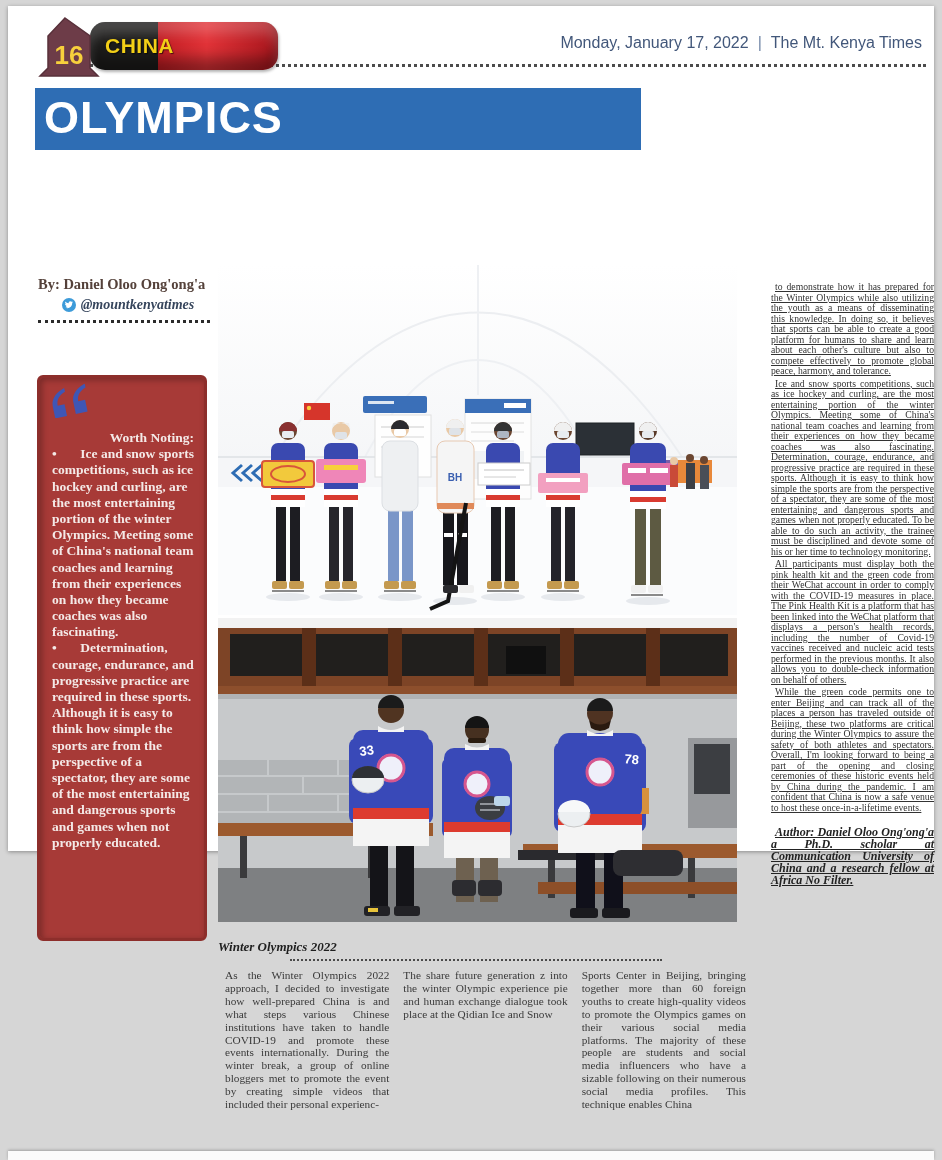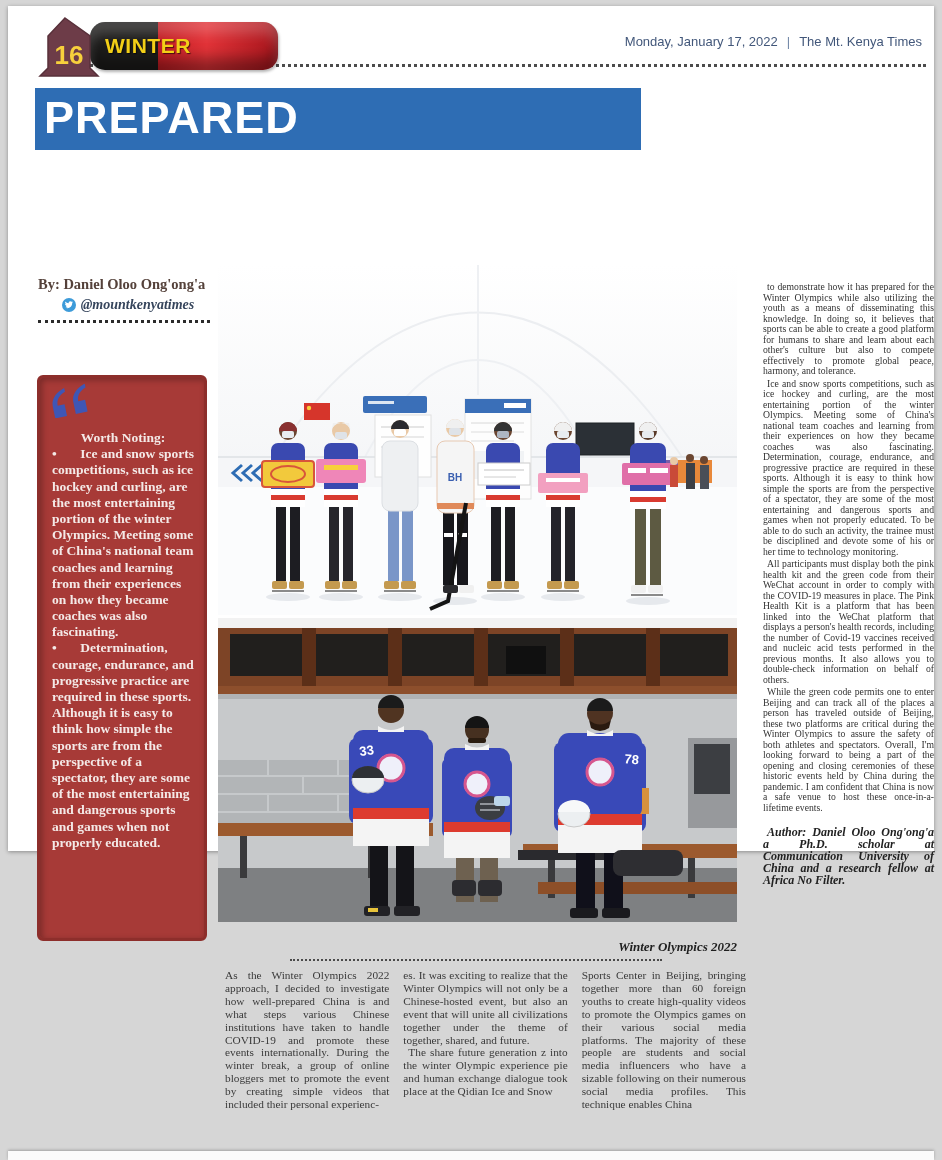--- a/index.html
+++ b/index.html
@@ -15,21 +15,21 @@
   .badge16{position:absolute;left:30px;top:10px;width:62px;height:62px;z-index:3;}
   .badge16 svg{display:block;}
   .winter-pill{position:absolute;left:82px;top:16px;width:188px;height:48px;z-index:2;
       border-radius:15px;
       background:linear-gradient(90deg,#1d1c1b 0%,#1d1c1b 36%,#c11d23 36%,#e23338 62%,#a8161d 100%);
       box-shadow:inset 0 12px 12px rgba(255,255,255,.20), inset 0 -12px 14px rgba(0,0,0,.38), 1px 2px 3px rgba(0,0,0,.3);}
   .winter-pill span{display:block;line-height:48px;padding-left:15px;
       font-family:"Liberation Sans",sans-serif;font-weight:bold;font-size:21px;
       color:#f3cf17;letter-spacing:.5px;text-shadow:1px 1px 1px rgba(0,0,0,.6);}
   .dateline{position:absolute;right:12px;top:28px;font-family:"Liberation Sans",sans-serif;
-      font-size:13px;color:#42577a;}
+      font-size:16px;color:#42577a;}
   .dateline .pipe{margin:0 9px;color:#7388a8;}
 
   
   .banner{position:absolute;left:27px;top:82px;width:606px;height:62px;background:#2e6db4;}
   .banner span{display:block;line-height:60px;padding-left:9px;color:#ffffff;
       font-family:"Liberation Sans",sans-serif;font-weight:bold;font-size:45px;letter-spacing:1px;}
   .headline{position:absolute;left:30px;top:158px;width:830px;color:#2d3b96;
       font-weight:bold;font-size:30px;line-height:1.33;letter-spacing:.4px;word-spacing:3px;}
 
   
@@ -39,69 +39,69 @@
   .byline .handle{font-weight:bold;font-style:italic;font-size:14px;color:#36455c;}
   .byline .rule{margin-top:7px;width:172px;border-top:3px dotted #2b2b2b;}
 
   
   .pullquote{position:absolute;left:29px;top:369px;width:170px;height:566px;
       background:#a73a37;border:3px solid #8d2e2b;border-radius:6px;box-sizing:border-box;
       box-shadow:inset 2px 2px 6px rgba(0,0,0,.28);}
   .pq-quote{position:absolute;left:7px;top:6px;}
   .pq-body{position:absolute;left:12px;right:10px;top:52px;color:#f4e9e7;
       font-weight:bold;font-size:13.5px;line-height:1.2;}
-  .pq-title{text-align:center;margin:0 0 2px 0;}
+  .pq-title{text-align:right;margin:0 0 2px 0;}
   .pq-body p{margin:0;}
   .pq-body p.b::before{content:"\2022";display:inline-block;width:2.1em;}
 
   
   .photo{position:absolute;left:210px;width:519px;background:#f4f4f4;}
   .photo1{top:259px;height:350px;}
   .photo2{top:612px;height:304px;}
   .photo svg{display:block;}
 
-  .caption{position:absolute;left:210px;top:933px;width:519px;text-align:right;
+  .caption{position:absolute;left:210px;top:933px;width:519px;text-align:left;
       font-weight:bold;font-style:italic;font-size:13px;color:#1f1f1f;}
   .caption-rule{position:absolute;left:282px;top:953px;width:372px;border-top:2px dotted #4a4a4a;}
 
   
   .cols{position:absolute;left:217px;top:963px;width:521px;display:flex;gap:14px;}
   .col{flex:1;font-size:11.3px;line-height:12.9px;color:#3a3a3a;text-align:justify;}
   .col p{margin:0;}
   .col p + p{text-indent:5px;}
 
   
   .rightcol{position:absolute;left:755px;top:276px;width:171px;font-size:9.7px;
       line-height:10.5px;color:#333333;text-align:justify;}
-  .rightcol p{margin:0 0 2px 0;text-indent:4px;}
+  .rightcol p{margin:0 0 2px 8px;text-indent:4px;text-decoration:underline;}
   .rightcol .bio{margin-top:13px;font-weight:bold;font-style:italic;font-size:12px;
       line-height:12px;text-indent:4px;color:#222;}
 </style>
 </head>
 <body>
 
 <div class="stage">
   <div class="page">
 
     <div class="header-rule"></div>
     <div class="badge16">
       <svg width="62" height="62" viewBox="0 0 62 62">
         <polygon points="27,2 52,20 52,52 60,60 2,60 10,52 10,20" fill="#6d3c48" stroke="#58303a" stroke-width="1.5"></polygon>
         <text x="31" y="48" text-anchor="middle" font-family="Liberation Sans, sans-serif" font-size="26" font-weight="bold" fill="#f7d03c">16</text>
       </svg>
     </div>
     <div class="winter-pill">
-      <span>WINTER</span>
+      <span>CHINA</span>
     </div>
     <div class="dateline">
       <span>Monday, January 17, 2022</span><span class="pipe">|</span><span>The Mt. Kenya Times</span>
     </div>
 
     <div class="banner">
-      <span>PREPARED</span>
+      <span>OLYMPICS</span>
     </div>
 
     <div class="byline">
       <div class="author">By: Daniel Oloo Ong'ong'a</div>
       <div class="handle-row">
         <svg width="14" height="14" viewBox="0 0 14 14">
           <circle cx="7" cy="7" r="7" fill="#3d9bd9"></circle>
           <path d="M3.2,9.6 C4.6,10.4 7.2,10.4 8.8,8.8 C10,7.6 10.2,5.8 10.2,5.0 L11,4.0 L10,4.2 L10.6,3.2 L9.5,3.7 C8.8,2.9 7.6,3.0 7.0,3.8 C6.6,4.3 6.6,4.9 6.7,5.3 C5.3,5.2 4.2,4.5 3.4,3.6 C2.9,4.6 3.2,5.5 3.9,6.1 L3.1,5.9 C3.2,6.9 3.8,7.5 4.6,7.8 L3.8,7.9 C4.2,8.7 4.9,9.1 5.8,9.1 C5.1,9.6 4.1,9.8 3.2,9.6 Z" fill="#ffffff"></path>
         </svg>
         <span class="handle">@mountkenyatimes</span>
@@ -424,21 +424,20 @@
     </div>
 
     <div class="caption">Winter Olympics 2022</div>
     <div class="caption-rule"></div>
 
     <div class="cols">
       <div class="col">
         <p>As the Winter Olympics 2022 approach, I decided to investigate how well-prepared China is and what steps various Chinese institutions have taken to handle COVID-19 and promote these events internationally. During the winter break, a group of online bloggers met to promote the event by creating simple videos that included their personal experienc-</p>
       </div>
       <div class="col">
-        <p>es. It was exciting to realize that the Winter Olympics will not only be a Chinese-hosted event, but also an event that will unite all civilizations together under the theme of together, shared, and future.</p>
         <p>The share future generation z into the winter Olympic experience pie and human exchange dialogue took place at the Qidian Ice and Snow</p>
       </div>
       <div class="col">
         <p>Sports Center in Beijing, bringing together more than 60 foreign youths to create high-quality videos to promote the Olympics games on their various social media platforms. The majority of these people are students and social media influencers who have a sizable following on their numerous social media profiles. This technique enables China</p>
       </div>
     </div>
 
     <div class="rightcol">
       <p>to demonstrate how it has prepared for the Winter Olympics while also utilizing the youth as a means of disseminating this knowledge. In doing so, it believes that sports can be able to create a good platform for humans to share and learn about each other's culture but also to compete effectively to promote global peace, harmony, and tolerance.</p>
       <p>Ice and snow sports competitions, such as ice hockey and curling, are the most entertaining portion of the winter Olympics. Meeting some of China's national team coaches and learning from their experiences on how they became coaches was also fascinating. Determination, courage, endurance, and progressive practice are required in these sports. Although it is easy to think how simple the sports are from the perspective of a spectator, they are some of the most entertaining and dangerous sports and games when not properly educated. To be able to do such an activity, the trainee must be disciplined and devote some of his or her time to technology monitoring.</p>

